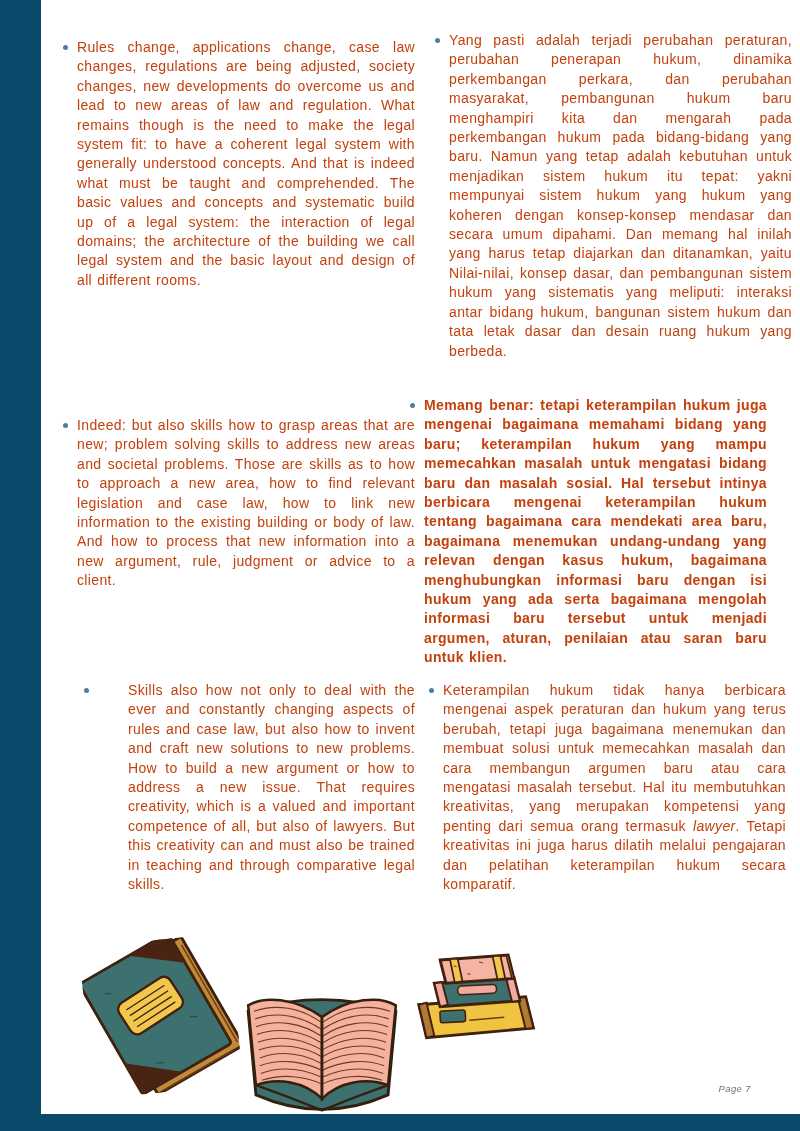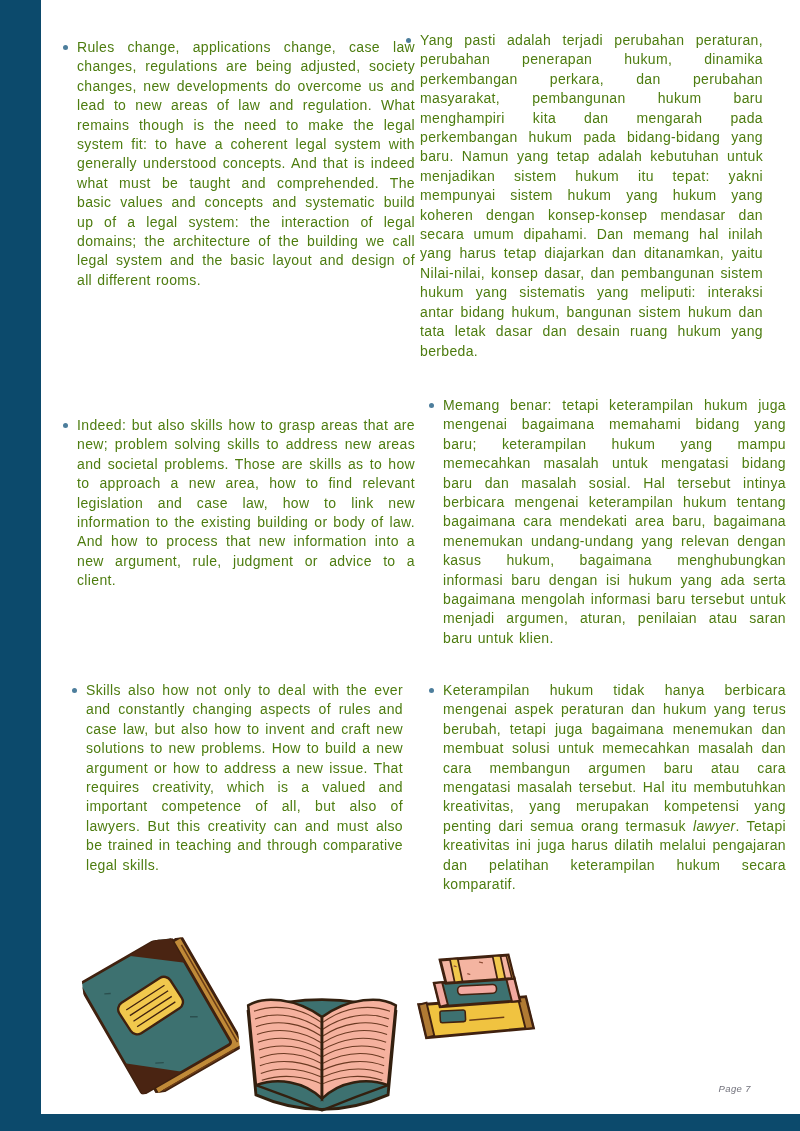--- a/index.html
+++ b/index.html
@@ -32,29 +32,29 @@
     margin-right:9px;
   }
   .bullet p{
     margin:0;
     flex:1;
     font-size:14px;
     line-height:19.4px;
     letter-spacing:0.35px;
     word-spacing:1px;
     text-align:justify;
-    color:#4d7c0f;
+    color:#c2410c;
   }
   .bullet p i{}
   
   .lb1{left:63px;top:38px;width:352px;}
   .lb2{left:63px;top:416px;width:352px;}
-  .lb3{left:72px;top:681px;width:331px;}
-  .rb1{left:406px;top:31px;width:357px;}
-  .rb2{left:429px;top:396px;width:357px;}
+  .lb3{left:84px;top:681px;width:331px;gap:30px;}
+  .rb1{left:435px;top:31px;width:357px;}
+  .rb2{left:410px;top:396px;width:357px;font-weight:bold;}
   .rb3{left:429px;top:681px;width:357px;}
 
   .page-number{
     position:absolute;
     right:49px;top:1083px;
     font-size:9.5px;
     font-style:italic;
     letter-spacing:0.4px;
     color:#71717b;
   }

